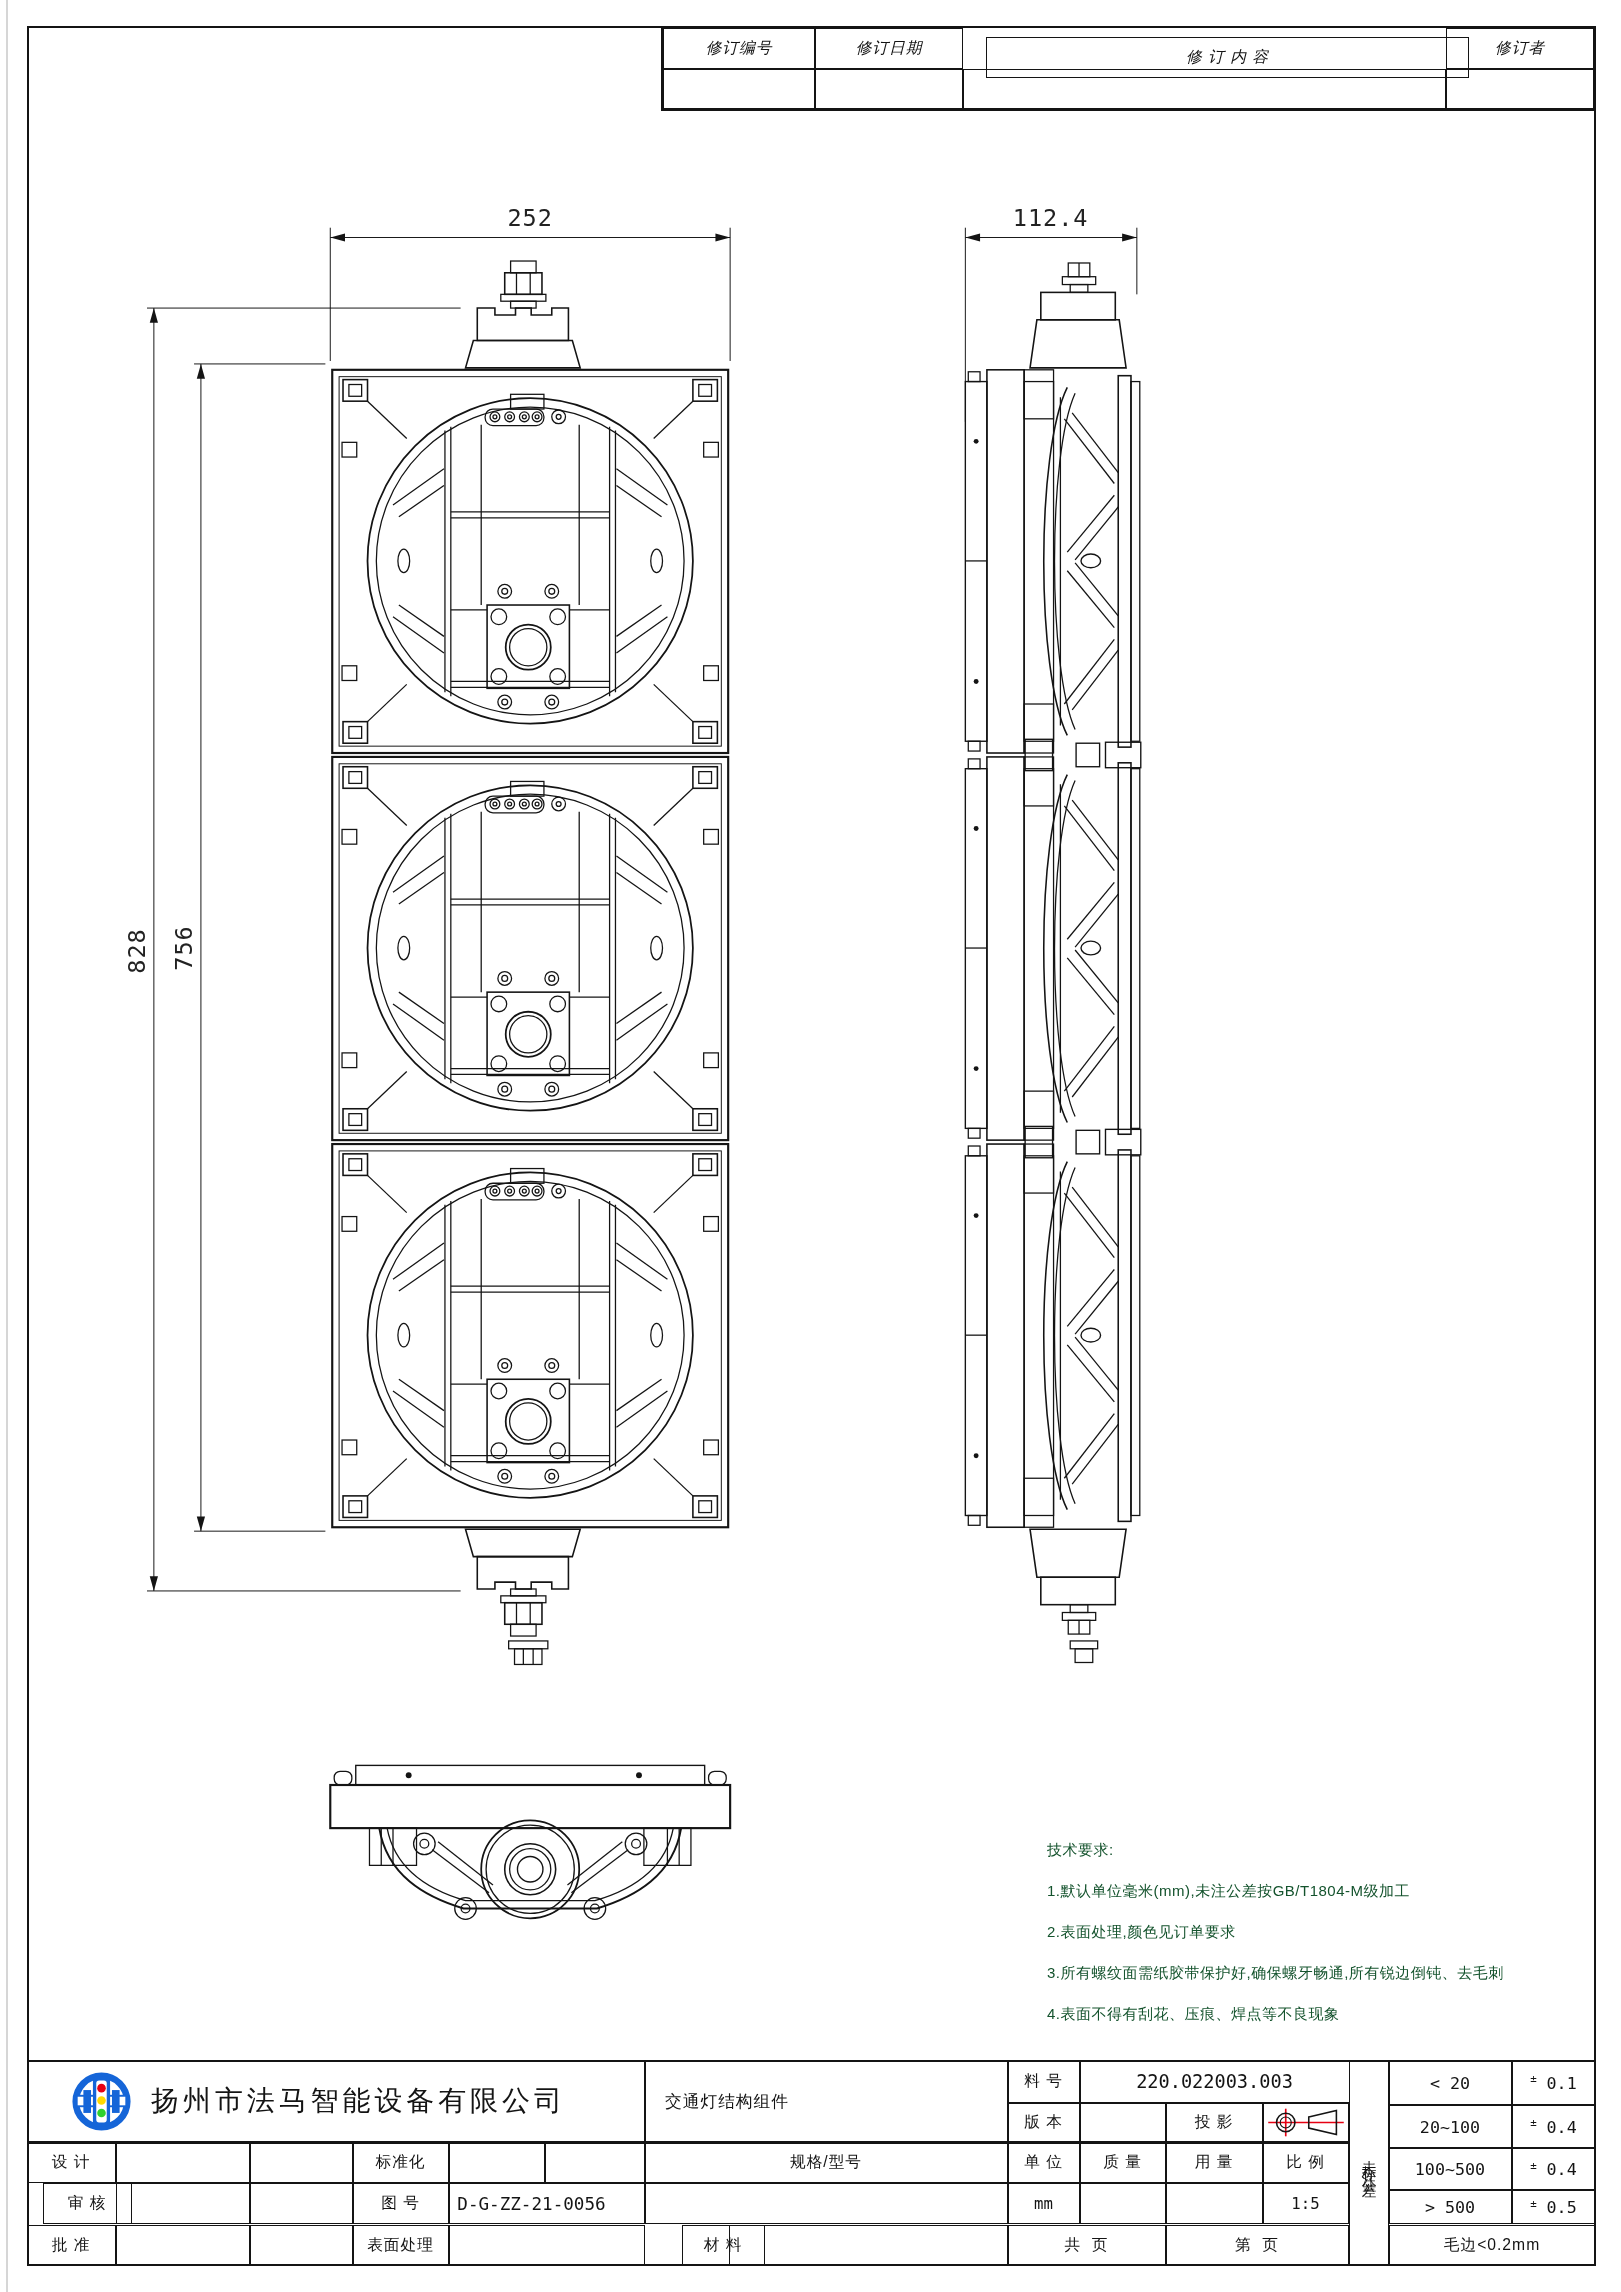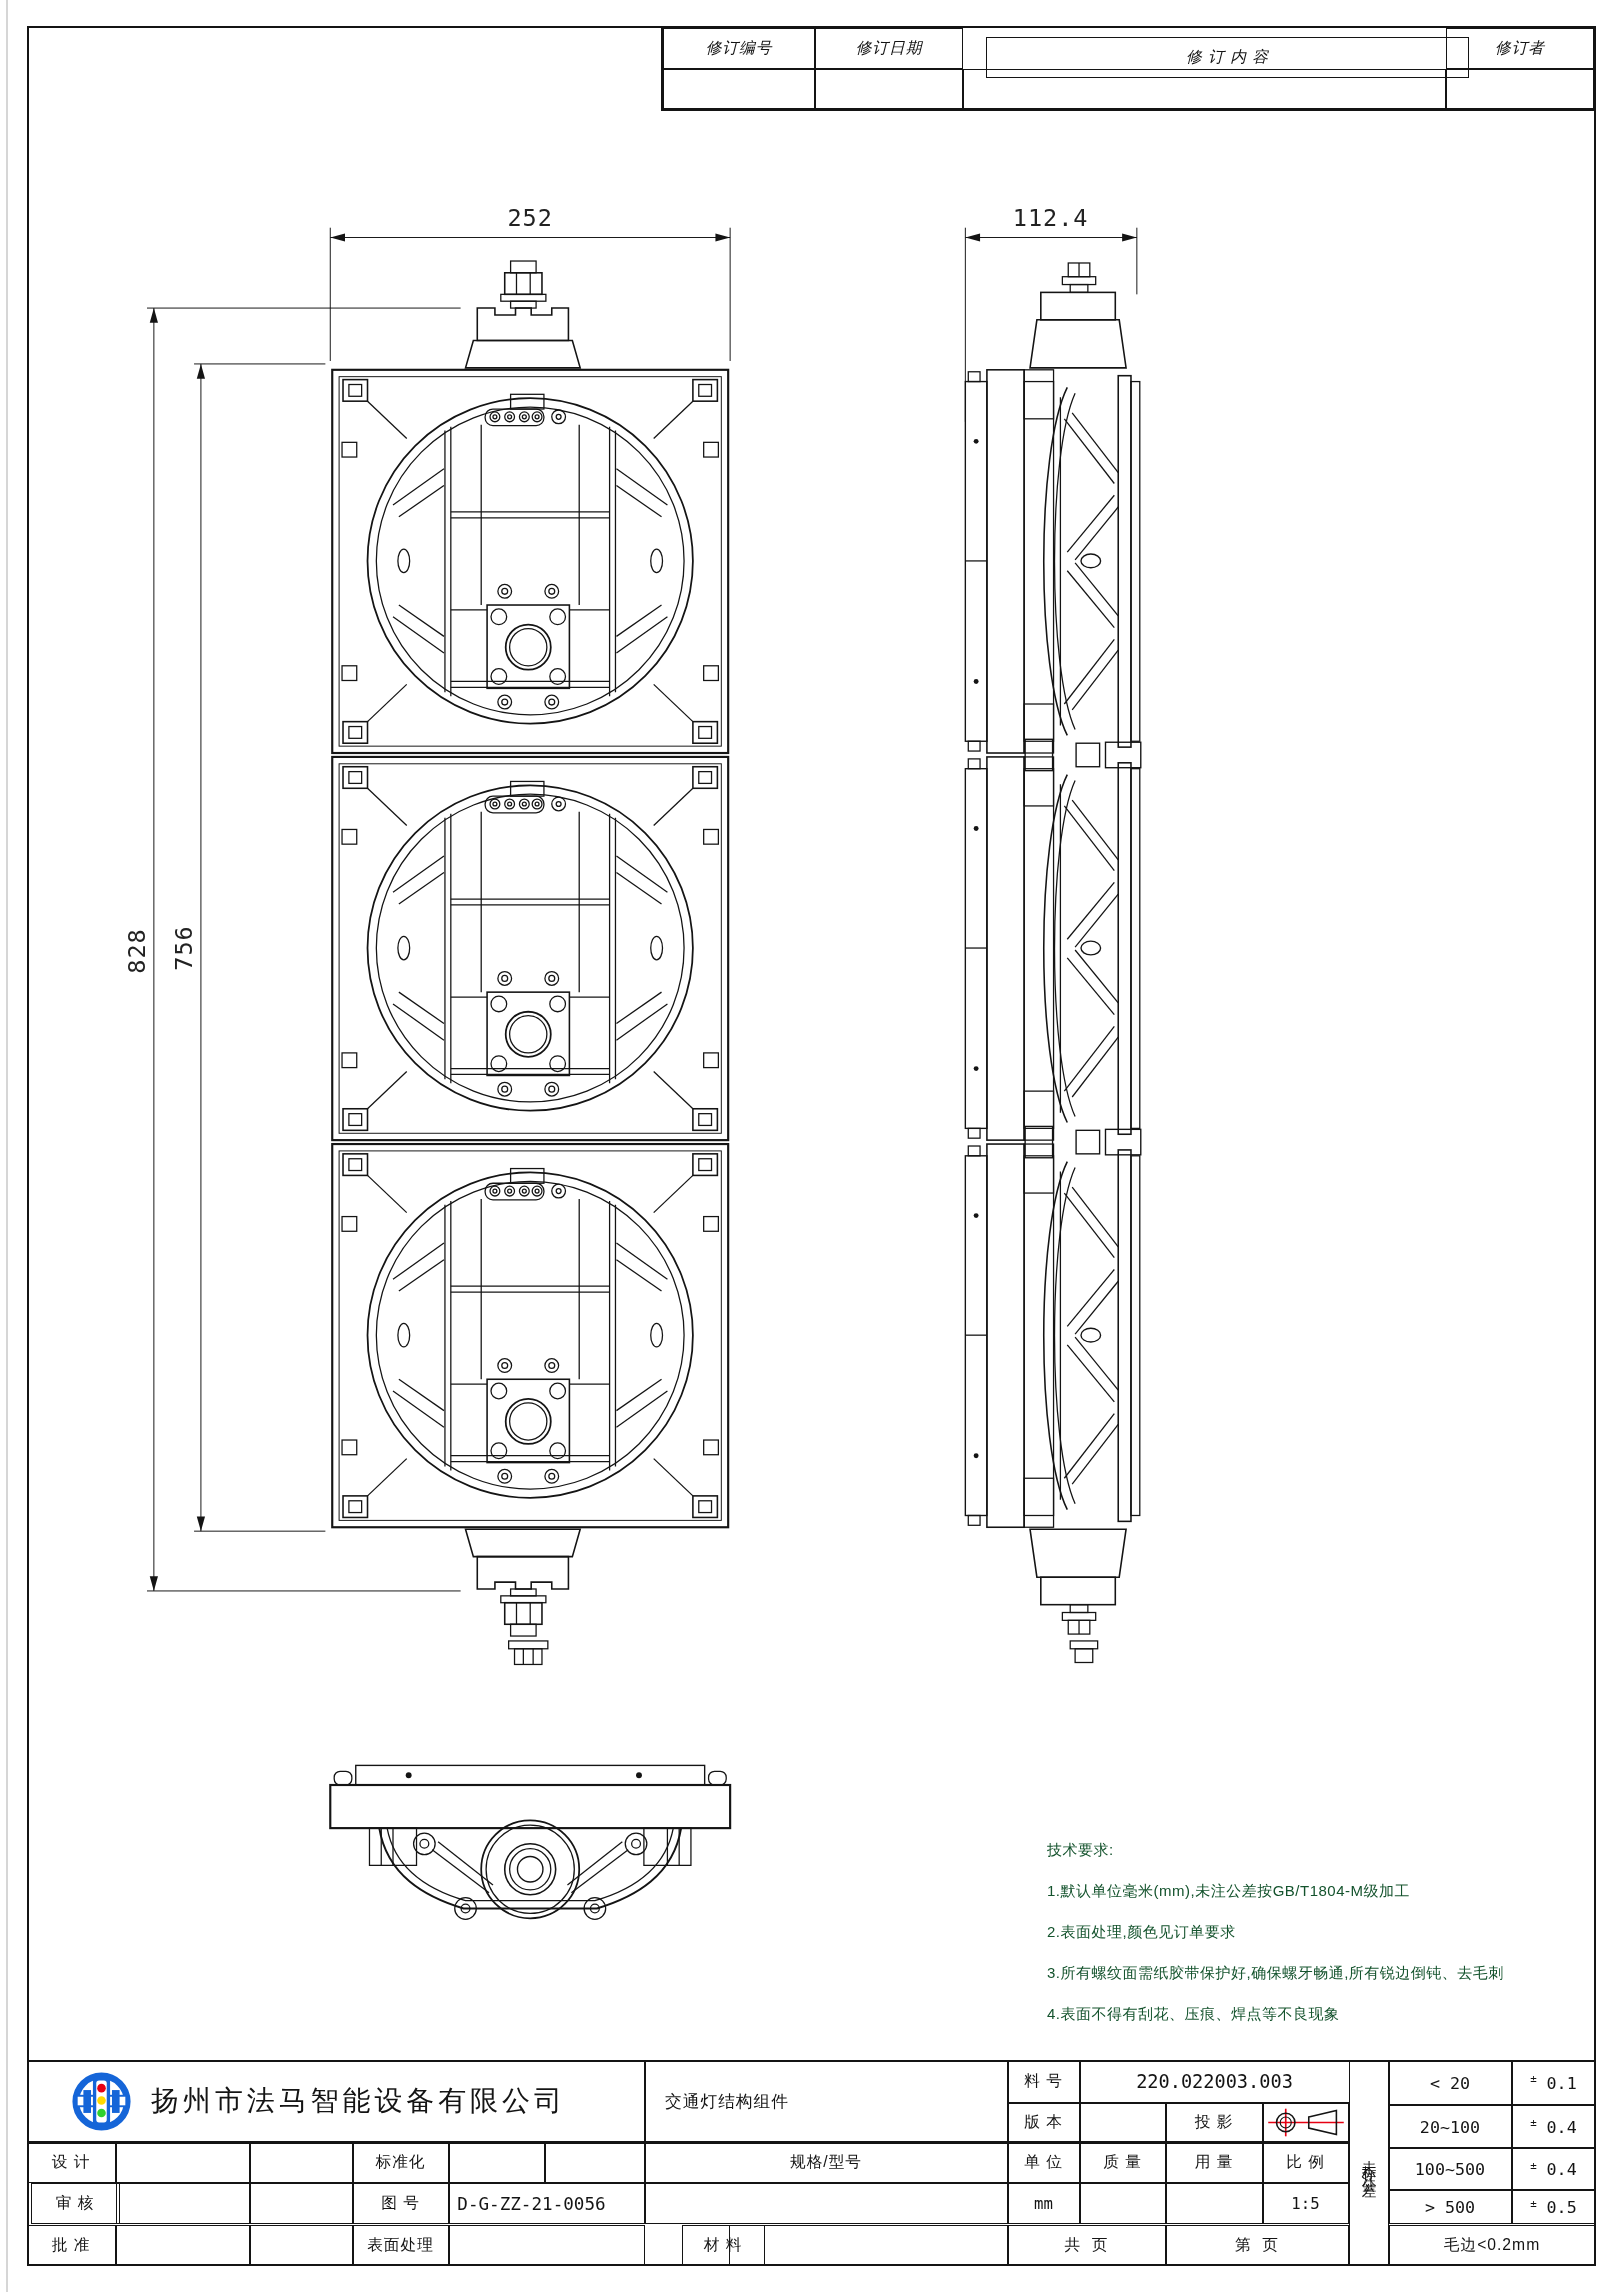--- a/index.html
+++ b/index.html
@@ -331,21 +331,21 @@
     <div class="c" style="left:223px;top:82px;width:103px;height:41px;"></div>
     <div class="c" style="left:326px;top:82px;width:96px;height:41px;">标准化</div>
     <div class="c" style="left:422px;top:82px;width:96px;height:41px;"></div>
     <div class="c" style="left:518px;top:82px;width:100px;height:41px;"></div>
     <div class="c" style="left:618px;top:82px;width:363px;height:41px;">规格/型号</div>
     <div class="c" style="left:981px;top:82px;width:72px;height:41px;">单 位</div>
     <div class="c" style="left:1053px;top:82px;width:86px;height:41px;">质 量</div>
     <div class="c" style="left:1139px;top:82px;width:97px;height:41px;">用 量</div>
     <div class="c" style="left:1236px;top:82px;width:86px;height:41px;">比 例</div>
 
-    <div class="c" style="left:4px;top:123px;width:89px;height:41px;">审 核</div>
+    <div class="c" style="left:16px;top:123px;width:89px;height:41px;">审 核</div>
     <div class="c" style="left:89px;top:123px;width:134px;height:41px;"></div>
     <div class="c" style="left:223px;top:123px;width:103px;height:41px;"></div>
     <div class="c" style="left:326px;top:123px;width:96px;height:41px;">图 号</div>
     <div class="c num" style="left:422px;top:123px;width:196px;height:41px;justify-content:flex-start;padding-left:7.8px;">D-G-ZZ-21-0056</div>
     <div class="c" style="left:618px;top:123px;width:363px;height:41px;"></div>
     <div class="c num" style="left:981px;top:123px;width:72px;height:41px;font-size:15.7px;">mm</div>
     <div class="c" style="left:1053px;top:123px;width:86px;height:41px;"></div>
     <div class="c" style="left:1139px;top:123px;width:97px;height:41px;"></div>
     <div class="c num" style="left:1236px;top:123px;width:86px;height:41px;font-size:15.7px;">1:5</div>
 

